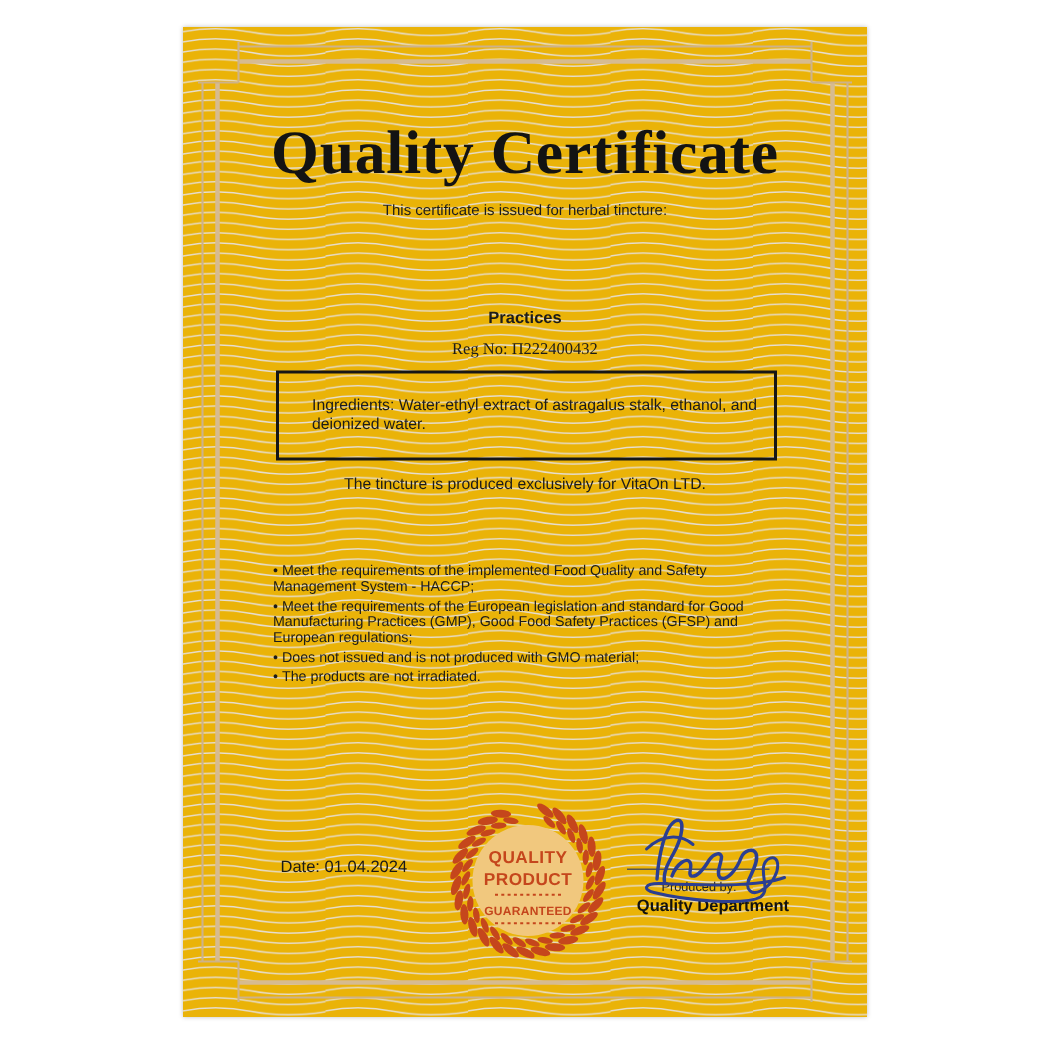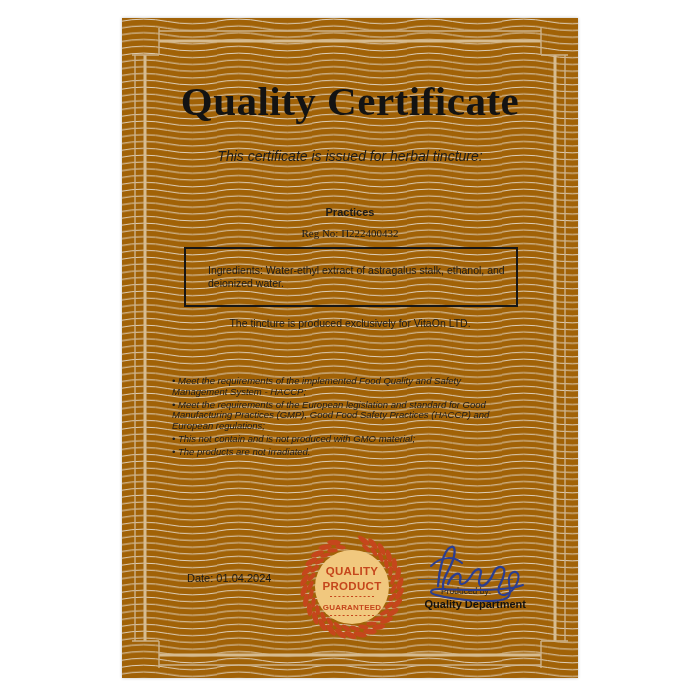--- a/index.html
+++ b/index.html
@@ -2,39 +2,39 @@
 <html><head>
 <meta charset="utf-8">
 <style>
   html,body{margin:0;padding:0;}
   body{
     width:700px;height:700px;position:relative;background:#ffffff;
     font-family:"Liberation Sans", sans-serif;color:#1b1b1b;overflow:hidden;
   }
   .paper{
     position:absolute;left:122px;top:18px;width:456px;height:660px;
-    background:#a16207;box-shadow:0 0 3px rgba(0,0,0,.25);
+    background:#eab308;box-shadow:0 0 3px rgba(0,0,0,.25);
   }
   .layer{position:absolute;left:0;top:0;width:100%;height:100%;pointer-events:none;}
   .abs{position:absolute;}
   .centered{left:0;width:456px;text-align:center;}
   .cert-title{
     top:62px;font-family:"Liberation Serif", serif;font-size:41px;font-weight:600;
     color:#131313;letter-spacing:.5px;line-height:1.05;
   }
-  .cert-subtitle{top:130px;font-size:14px;color:#1c1c1c;font-style:italic;}
+  .cert-subtitle{top:117px;font-size:10px;color:#1c1c1c;}
   .product-name{top:188px;font-size:11px;font-weight:700;}
   .reg-no{top:209px;font-size:11px;font-family:Liberation Serif, serif;}
   .ingredients-box{
     left:62px;top:229px;width:334px;height:60px;border:2px solid #161616;
     box-sizing:border-box;display:flex;align-items:center;background:transparent;
   }
   .ingredients-text{font-size:10.5px;line-height:13.5px;padding:0 3px 0 22px;text-align:left;}
   .vitaon-line{top:299px;font-size:10.5px;}
-  .requirements{left:50px;top:358px;width:344px;font-style:italic;}
+  .requirements{left:60px;top:358px;width:344px;}
   .requirements p{margin:0 0 2px 0;font-size:9.5px;line-height:10.8px;text-align:left;}
   .requirements p::before{content:"\2022\00a0";}
   .date-line{left:65px;top:554px;font-size:11px;color:#191919;text-align:center;}
   .badge-svg{left:172px;top:511px;}
   .badge-svg text{font-family:"Liberation Sans", sans-serif;font-weight:700;fill:#c5461c;}
   .sig-line{left:296px;top:561px;width:95px;height:1px;background:#555;}
   .produced-by{left:284px;top:568px;width:120px;text-align:center;font-size:8.5px;color:#222;}
   .quality-dept{left:284px;top:580px;width:120px;text-align:right;font-size:11px;font-weight:700;color:#111;}
   .sig-svg{left:292px;top:524px;}
 </style>
@@ -70,22 +70,22 @@
   <div class="abs centered reg-no">Reg No: П222400432</div>
 
   <div class="abs ingredients-box">
     <div class="ingredients-text">Ingredients: Water-ethyl extract of astragalus stalk, ethanol, and deionized water.</div>
   </div>
 
   <div class="abs centered vitaon-line">The tincture is produced exclusively for VitaOn LTD.</div>
 
   <div class="abs requirements">
     <p>Meet the requirements of the implemented Food Quality and Safety Management System - HACCP;</p>
-    <p>Meet the requirements of the European legislation and standard for Good Manufacturing Practices (GMP), Good Food Safety Practices (HACCP) and European regulations;</p>
-    <p>This not contain and is not produced with GMO material;</p>
+    <p>Meet the requirements of the European legislation and standard for Good Manufacturing Practices (GMP), Good Food Safety Practices (GFSP) and European regulations;</p>
+    <p>Does not issued and is not produced with GMO material;</p>
     <p>The products are not irradiated.</p>
   </div>
 
   <div class="abs date-line">Date: 01.04.2024</div>
 
   <svg class="abs badge-svg" width="116" height="116" viewBox="0 0 116 116">
     <g id="wreath">
         <ellipse rx="6.8" ry="2.7" fill="#c5461c" transform="translate(69.6 11.4) rotate(39)"></ellipse>
         <ellipse rx="6.8" ry="2.7" fill="#c5461c" transform="translate(79.0 14.9) rotate(51)"></ellipse>
         <ellipse rx="6.8" ry="2.7" fill="#c5461c" transform="translate(87.6 20.2) rotate(63)"></ellipse>

